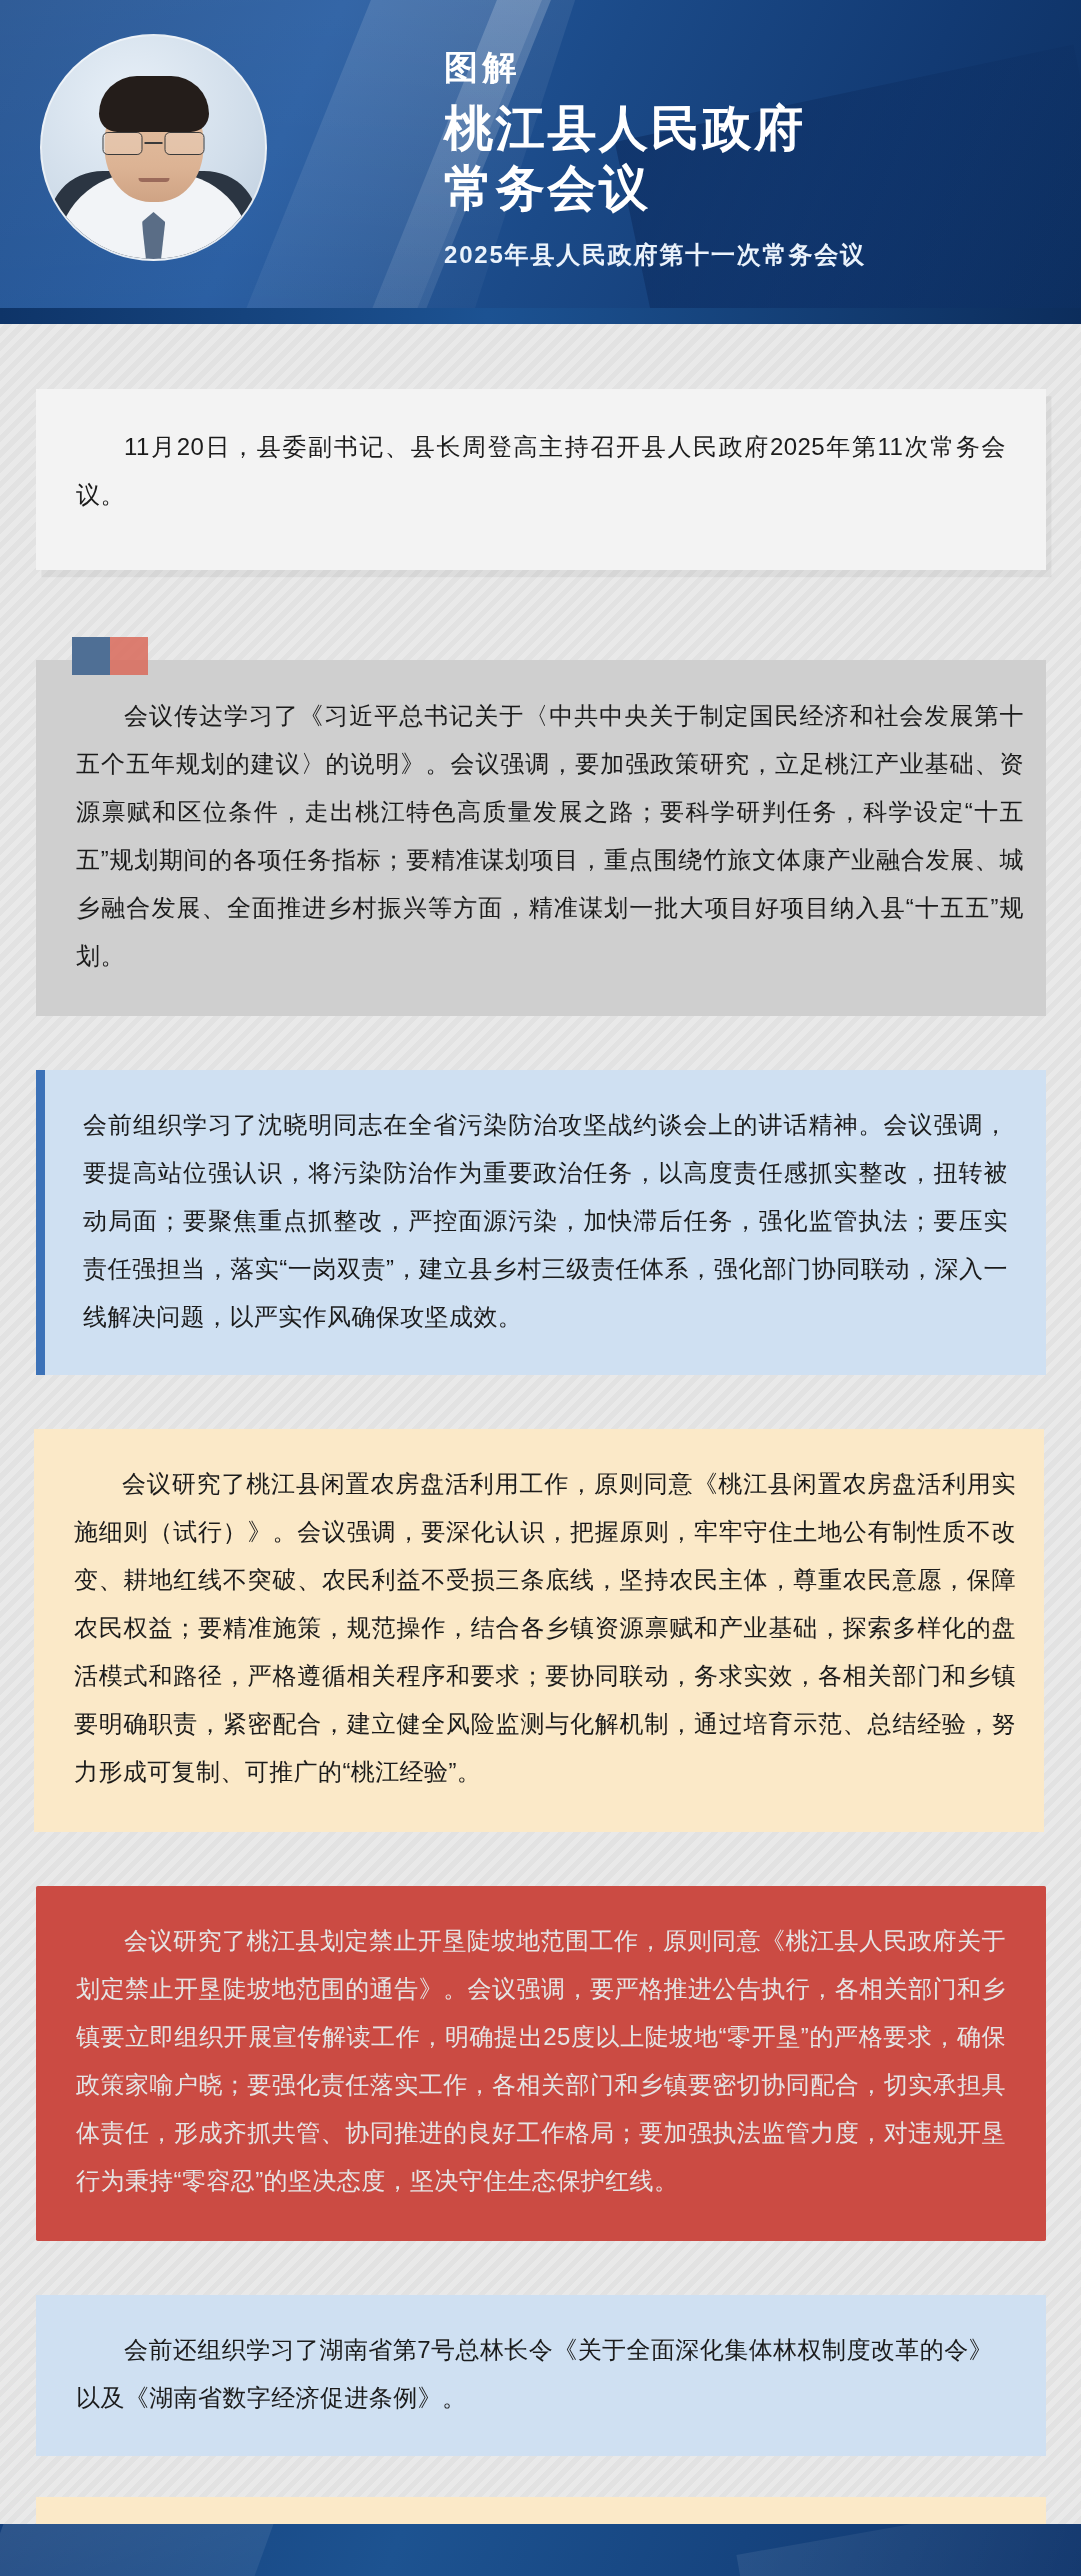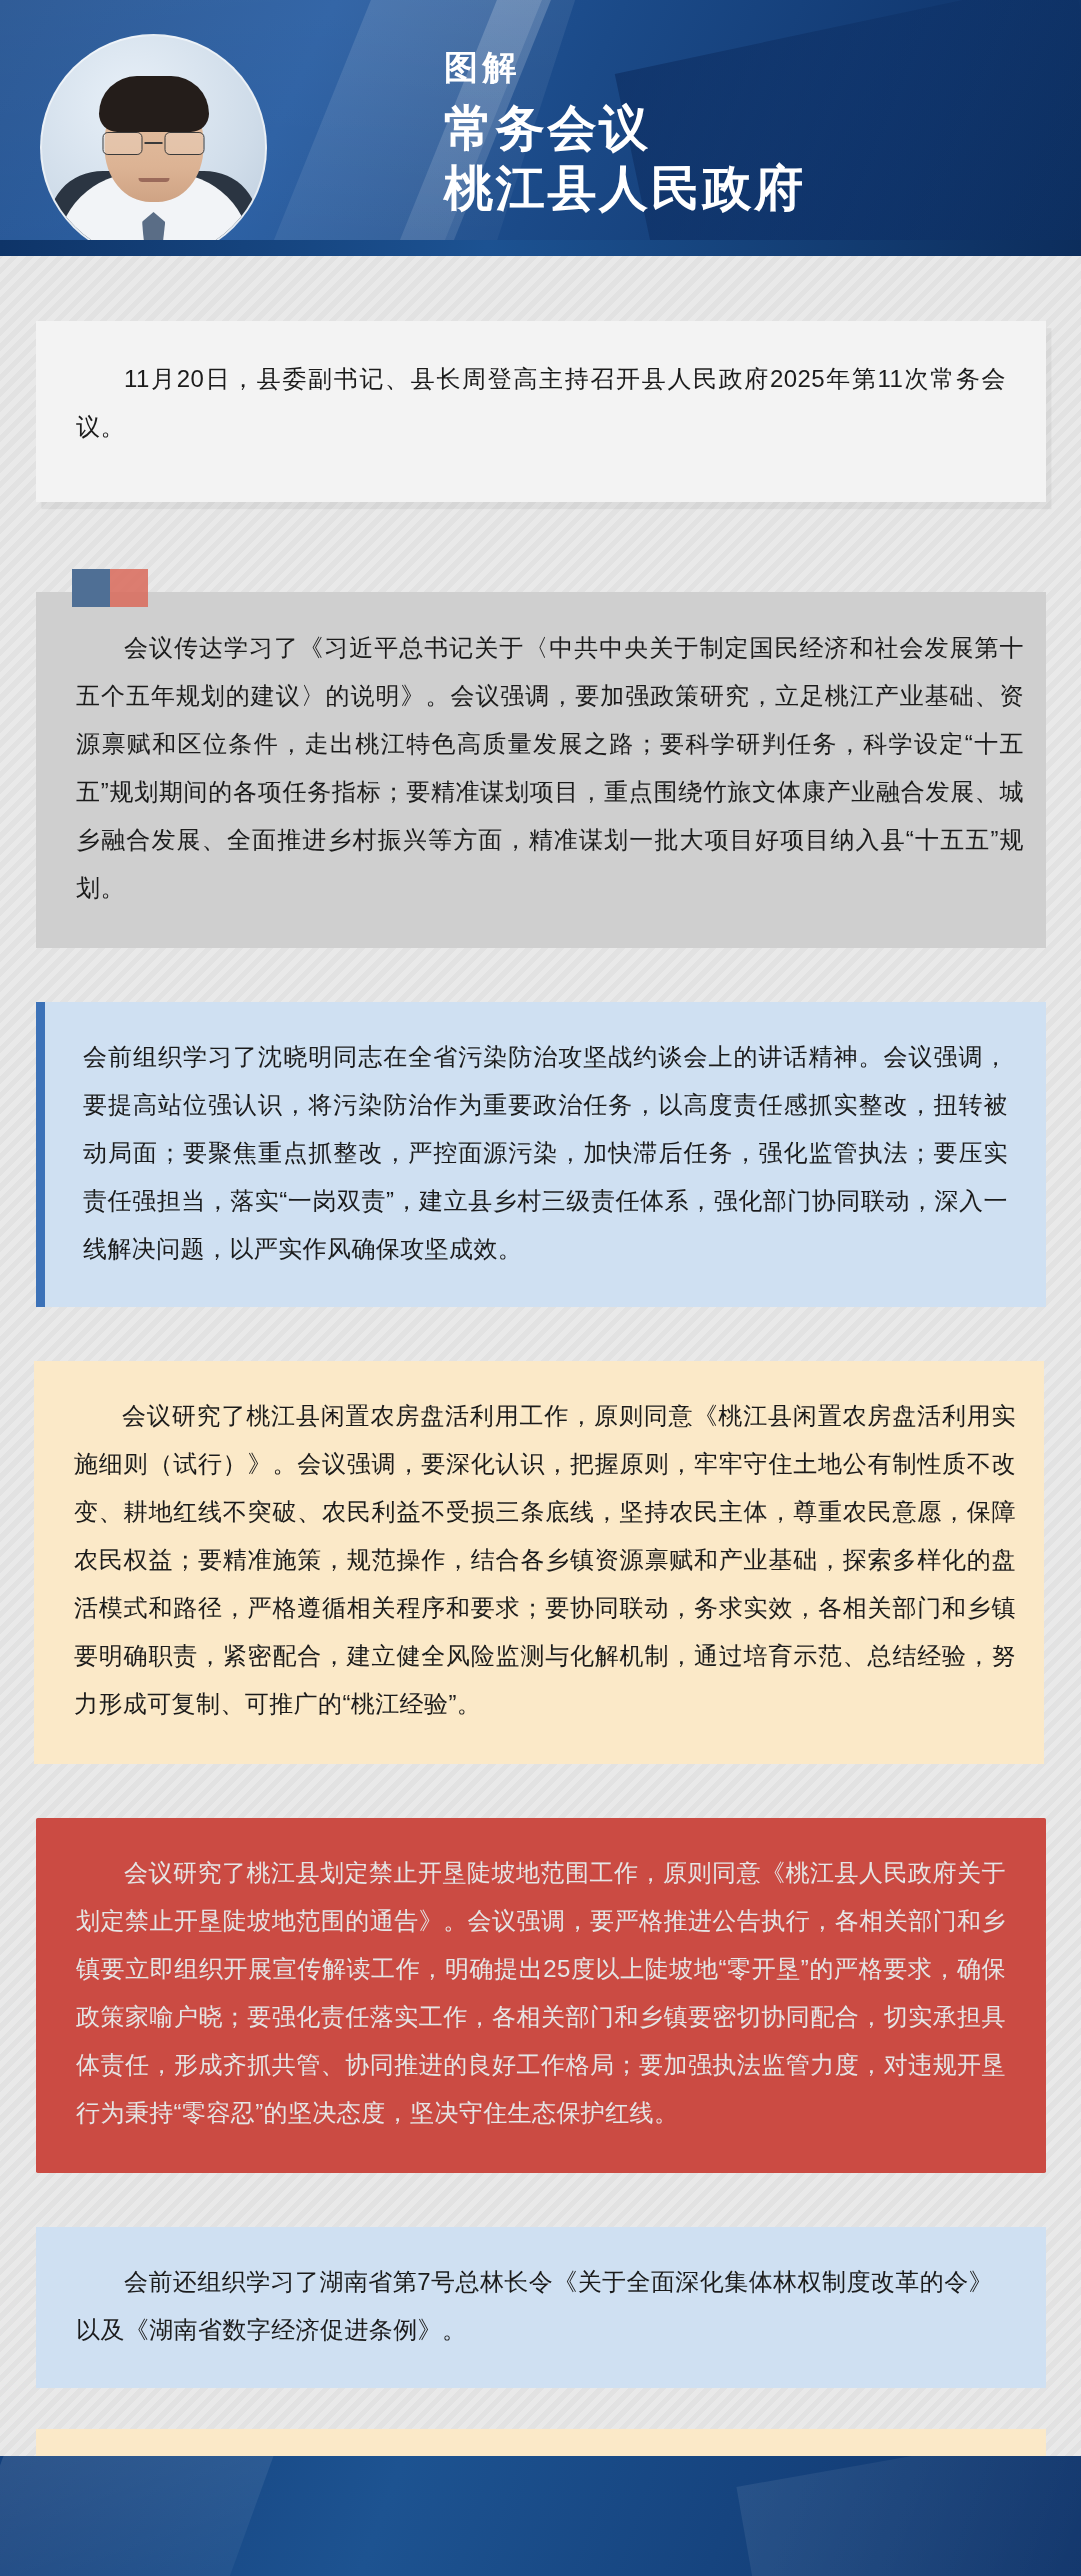--- a/index.html
+++ b/index.html
@@ -22,21 +22,21 @@
         #e9e9e9 0px, #e9e9e9 5.4px,
         #e2e2e2 5.4px, #e2e2e2 10.8px
       );
     overflow: hidden;
   }
 
   
   .header {
     position: relative;
     width: 1082px;
-    height: 256px;
+    height: 324px;
     background:
       linear-gradient(115deg, #1f4f8f 0%, #245aa0 28%, #1b4a88 52%, #123a73 78%, #0d2f60 100%);
     overflow: hidden;
   }
   .header::before {
     content: "";
     position: absolute;
     left: -54px; top: -108px;
     width: 559px; height: 559px;
     background: linear-gradient(160deg, rgba(255,255,255,0.10), rgba(255,255,255,0));
@@ -314,22 +314,22 @@
       <div class="glasses">
         <div class="lens l"></div>
         <div class="lens r"></div>
         <div class="bridge"></div>
       </div>
       <div class="mouth"></div>
     </div>
 
     <div class="header-text">
       <div class="kicker">图解</div>
+      <div class="title-main">桃江县人民政府</div>
       <div class="title-main">常务会议</div>
-      <div class="title-main">桃江县人民政府</div>
       <div class="subtitle">2025年县人民政府第十一次常务会议</div>
     </div>
     <div class="header-bottom-accent"></div>
   </div>
 
   <div class="content">
 
     <div class="block blk-intro">
       <p class="indent">11月20日，县委副书记、县长周登高主持召开县人民政府2025年第11次常务会议。</p>
     </div>

